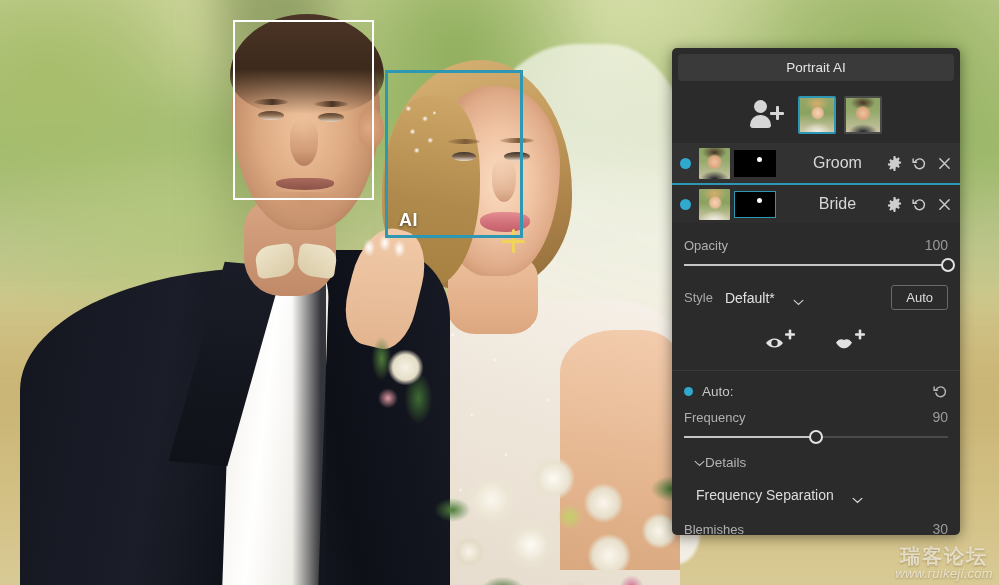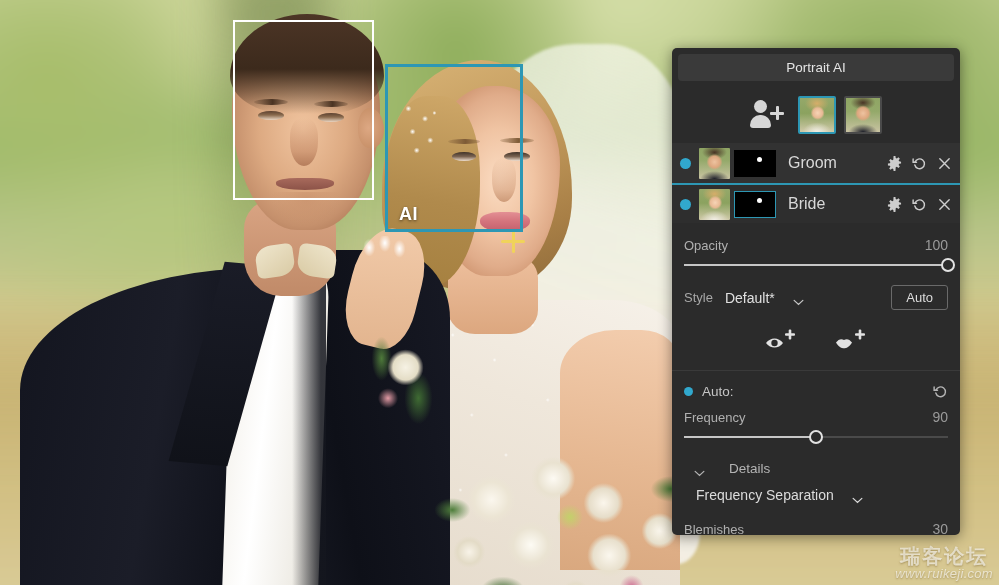--- a/index.html
+++ b/index.html
@@ -263,21 +263,21 @@
   .sparkle:before { width:24px; height:3px; margin:-1.5px 0 0 -12px; }
   .sparkle:after  { width:3px; height:24px; margin:-12px 0 0 -1.5px; }
 
   
   .face-box { position:absolute; }
   #box-groom {
     left:233px; top:20px; width:141px; height:180px;
     border:2px solid rgba(255,255,255,.92);
   }
   #box-bride {
-    left:385px; top:64px; width:138px; height:168px;
+    left:385px; top:70px; width:138px; height:168px;
     border:3px solid #2d97b4;
   }
   #box-bride-label {
     position:absolute; left:11px; bottom:4px;
     color:#fff; font-size:18px; font-weight:bold;
     letter-spacing:.5px;
     text-shadow:0 1px 3px rgba(0,0,0,.55);
   }
 
   
@@ -343,20 +343,21 @@
       radial-gradient(circle 8px at 50% 45%, #eec3a0 0%, #dda77f 70%, rgba(221,167,127,0) 100%),
       radial-gradient(ellipse 16px 9px at 50% 14%, #4a3425 0%, rgba(74,52,37,0) 78%),
       radial-gradient(ellipse 18px 10px at 50% 100%, #1b1d27 0%, rgba(27,29,39,0) 80%),
       linear-gradient(180deg,#8fa564 0%, #94a96a 40%, #c9c3a2 100%);
   }
 
   
   .layer-row {
     height:40px; display:flex; align-items:center; padding:0 8px;
     position:relative;
+    text-align:center;
   }
   #layer-groom { background:#323232; }
   #layer-bride { background:#2e2e2e; border-top:2px solid #2d97b4; }
 
   .layer-dot {
     width:11px; height:11px; border-radius:50%; background:#31a8cd;
     flex:0 0 auto; margin-right:8px;
   }
   .layer-thumb {
     width:31px; height:31px; flex:0 0 auto; border-radius:1px; overflow:hidden;
@@ -421,21 +422,21 @@
   .divider { height:1px; background:#3a3a3a; margin:4px 0 0 0; }
 
   #skin-head {
     display:flex; align-items:center; padding:0 12px; height:28px; margin-top:6px;
   }
   #skin-head .dot { width:9px; height:9px; border-radius:50%; background:#31a8cd; margin-right:9px; }
   #skin-head .t { color:#c5c5c5; font-size:13.5px; }
   #skin-head .reset { margin-left:auto; width:15px; height:15px; color:#b5b5b5; }
 
   #details-head {
-    display:flex; align-items:center; gap:24px; padding:0 12px; height:26px; margin-top:10px;
+    display:flex; align-items:flex-start; gap:0; padding:0 12px; height:26px; margin-top:10px;
   }
   #details-head .t { color:#b4b4b4; font-size:13.5px; }
   #fs-row {
     display:flex; align-items:center; gap:8px; padding:0 12px 0 24px; height:24px; margin-top:2px;
   }
   #fs-row .t { color:#dcdcdc; font-size:14px; }
 </style>
 </head>
 <body>
 

